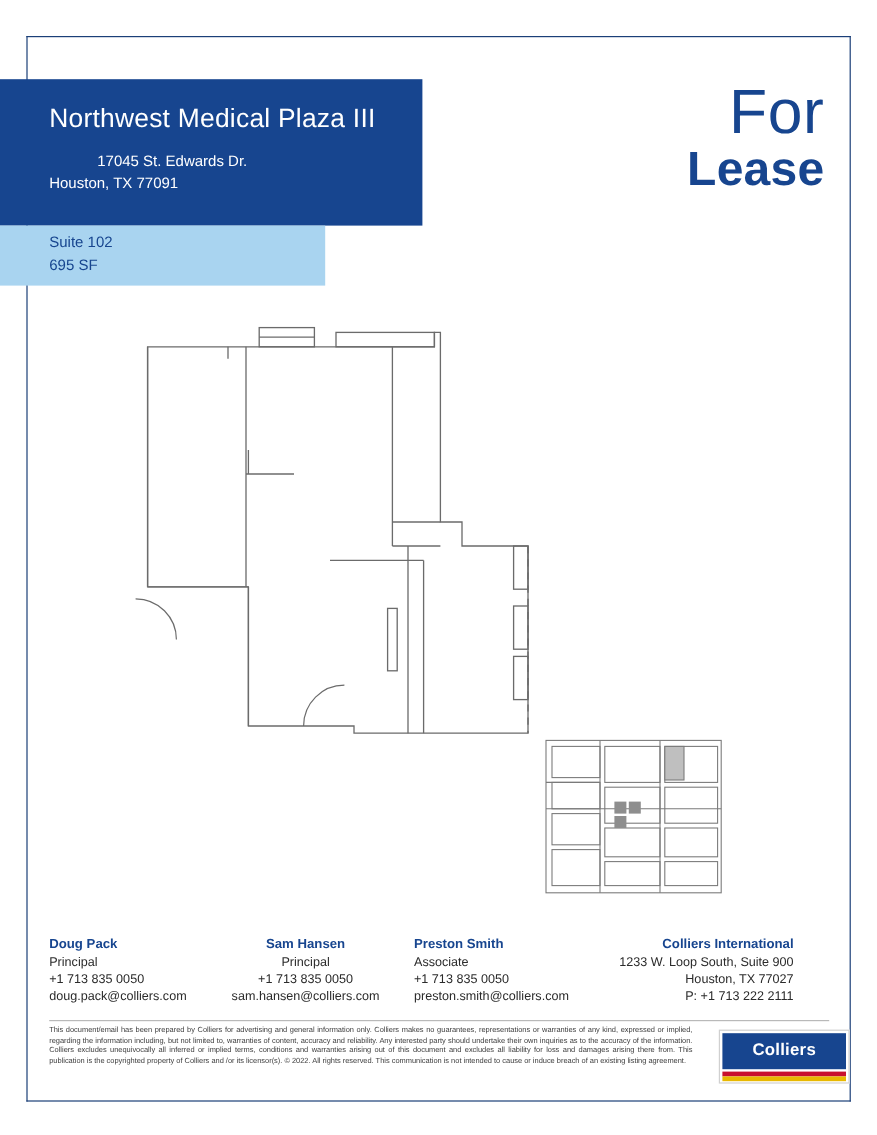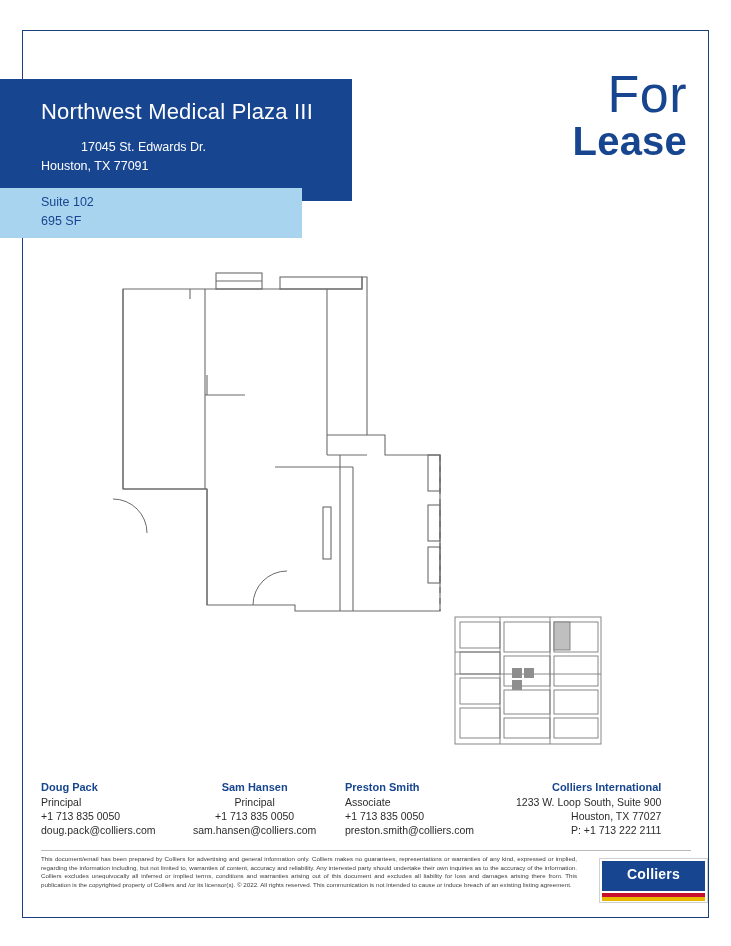--- a/index.html
+++ b/index.html
@@ -49,21 +49,21 @@
     top: 917px;
     height: 1px;
     width: 687px;
     background: #1b3f78;
   }
 
   
   .title-banner {
     position: absolute;
     left: 0;
-    top: 79px;
+    top: 66px;
     width: 352px;
     height: 122px;
     background: #17458f;
   }
   .title-banner .bldg-name {
     position: absolute;
     left: 41px;
     top: 20px;
     color: #ffffff;
     font-size: 22px;
@@ -87,21 +87,20 @@
   }
 
   
   .suite-banner {
     position: absolute;
     left: 0;
     top: 188px;
     width: 271px;
     height: 50px;
     background: #a9d4f0;
-    padding-left: 31px;
   }
   .suite-banner .suite-no {
     position: absolute;
     left: 41px;
     top: 7px;
     color: #17458f;
     font-size: 12.5px;
   }
   .suite-banner .suite-sf {
     position: absolute;

